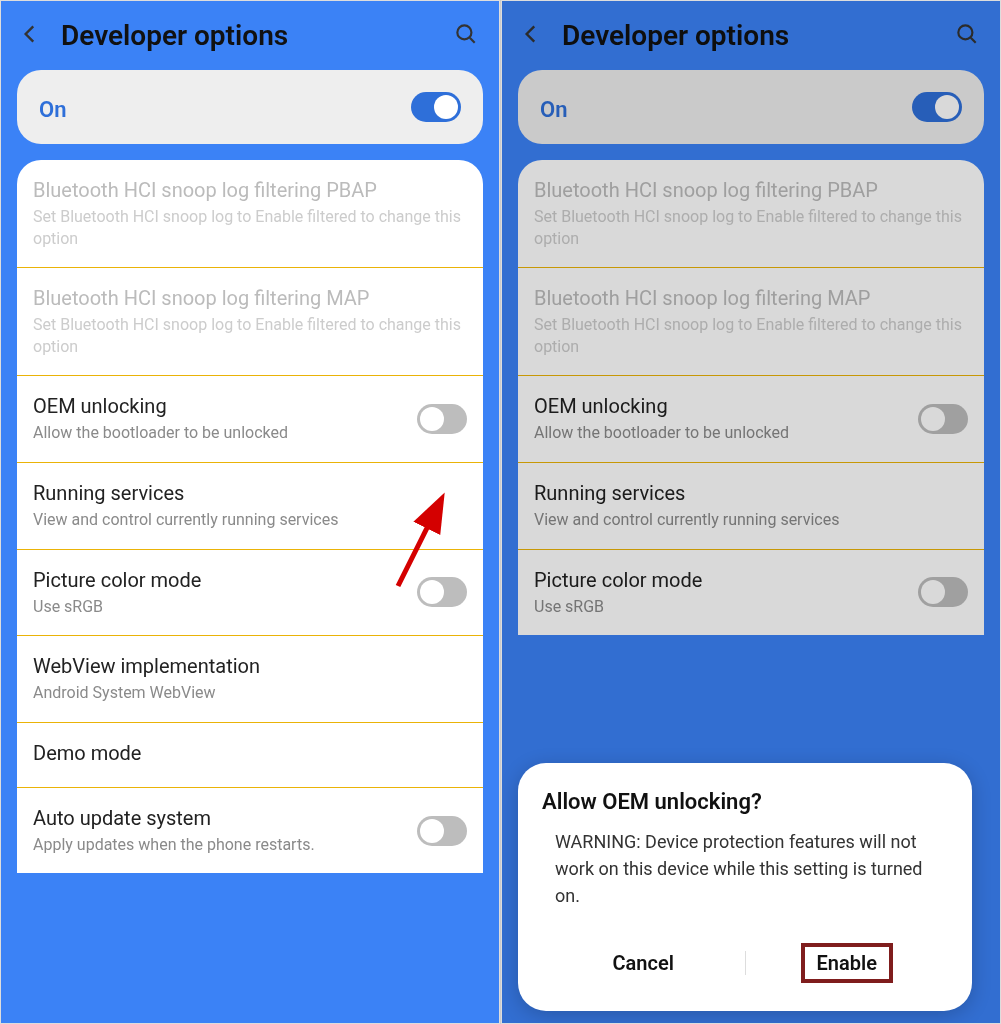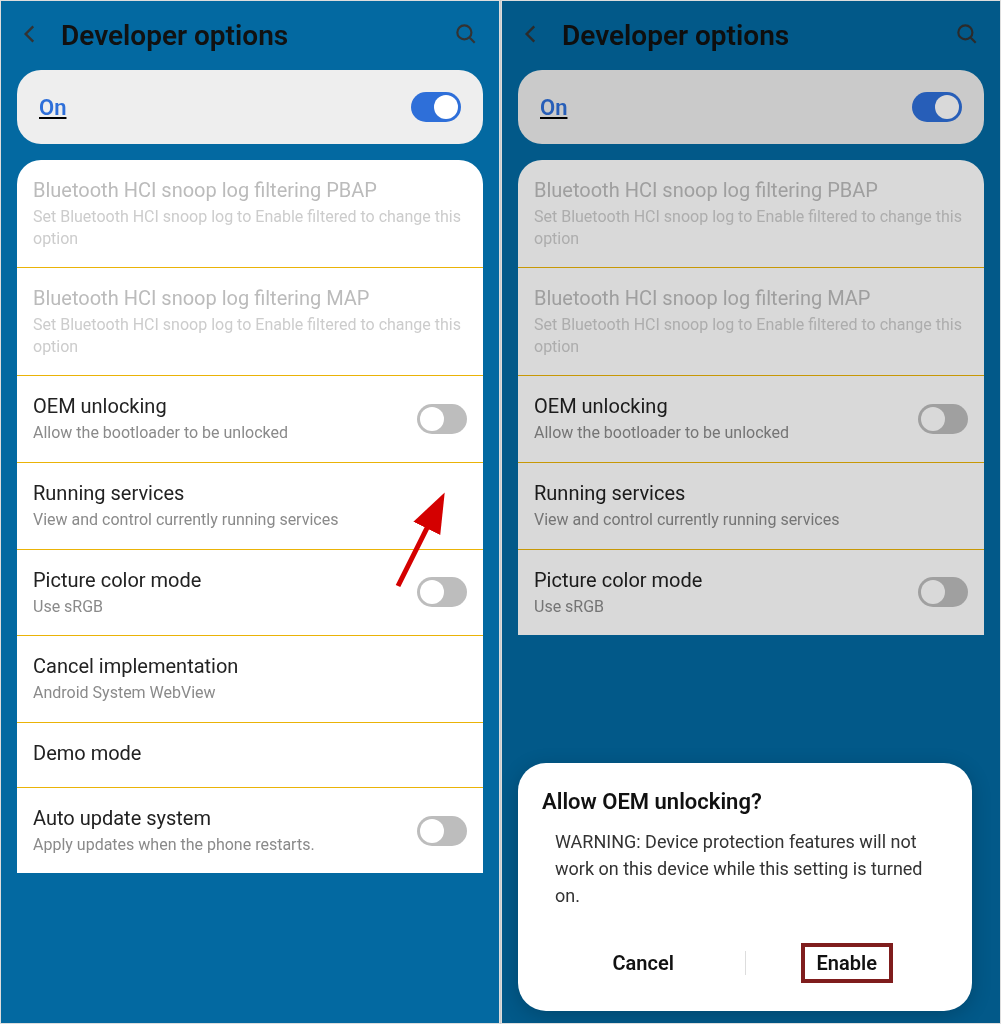--- a/index.html
+++ b/index.html
@@ -7,21 +7,21 @@
     font-family: -apple-system, BlinkMacSystemFont, "Segoe UI", Roboto, sans-serif;
     background: #ccc;
     width: 1001px;
     height: 1024px;
     display: flex;
     gap: 1px;
   }
   .screen {
     width: 500px;
     height: 1024px;
-    background: #0369a1;
+    background: #3b82f6;
     position: relative;
     overflow: hidden;
     border: 1px solid #ddd;
   }
   .screen.dimmed::before {
     content: "";
     position: absolute;
     inset: 0;
     background: rgba(0,0,0,0.15);
     z-index: 5;
@@ -40,23 +40,22 @@
     color: #111;
     flex: 1;
   }
   .search-icon svg { width: 26px; height: 26px; }
   .on-card {
     margin: 0 16px 16px 16px;
     background: #eeeeee;
     border-radius: 24px;
     padding: 22px 22px;
     display: flex;
-    align-items: center;
+    align-items: flex-end;
     justify-content: space-between;
-    text-decoration: underline;
   }
   .on-label {
     font-size: 22px;
     font-weight: 600;
     color: #2e6fd9;
   }
   .toggle {
     width: 50px;
     height: 30px;
     border-radius: 15px;
@@ -212,21 +211,21 @@
       <div class="item-text">
         <div class="item-title">Picture color mode</div>
         <div class="item-sub">Use sRGB</div>
       </div>
       <div class="toggle off">
           <div class="knob"></div>
         </div>
     </div>
     <div class="item">
       <div class="item-text">
-        <div class="item-title">Cancel implementation</div>
+        <div class="item-title">WebView implementation</div>
         <div class="item-sub">Android System WebView</div>
       </div>
     </div>
     <div class="item">
       <div class="item-text">
         <div class="item-title">Demo mode</div>
       </div>
     </div>
     <div class="item">
       <div class="item-text">

